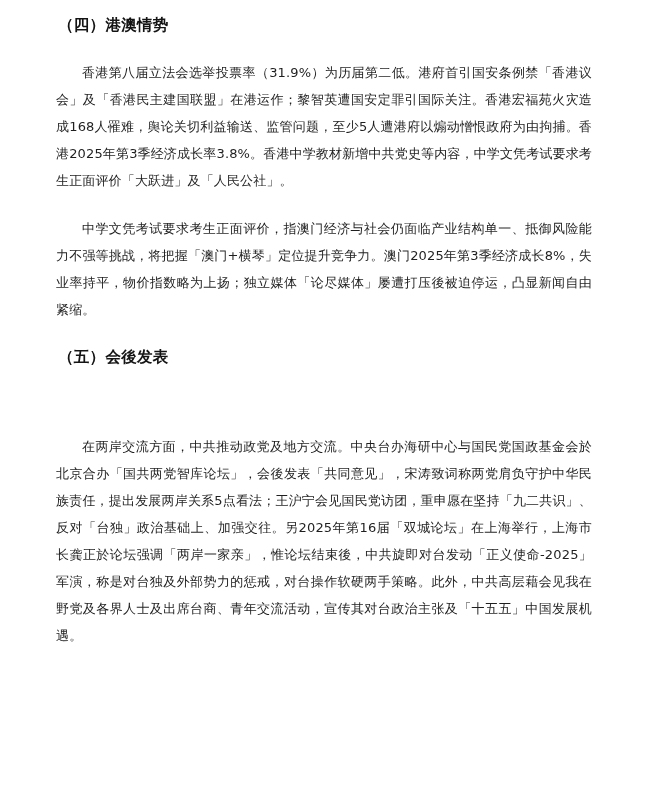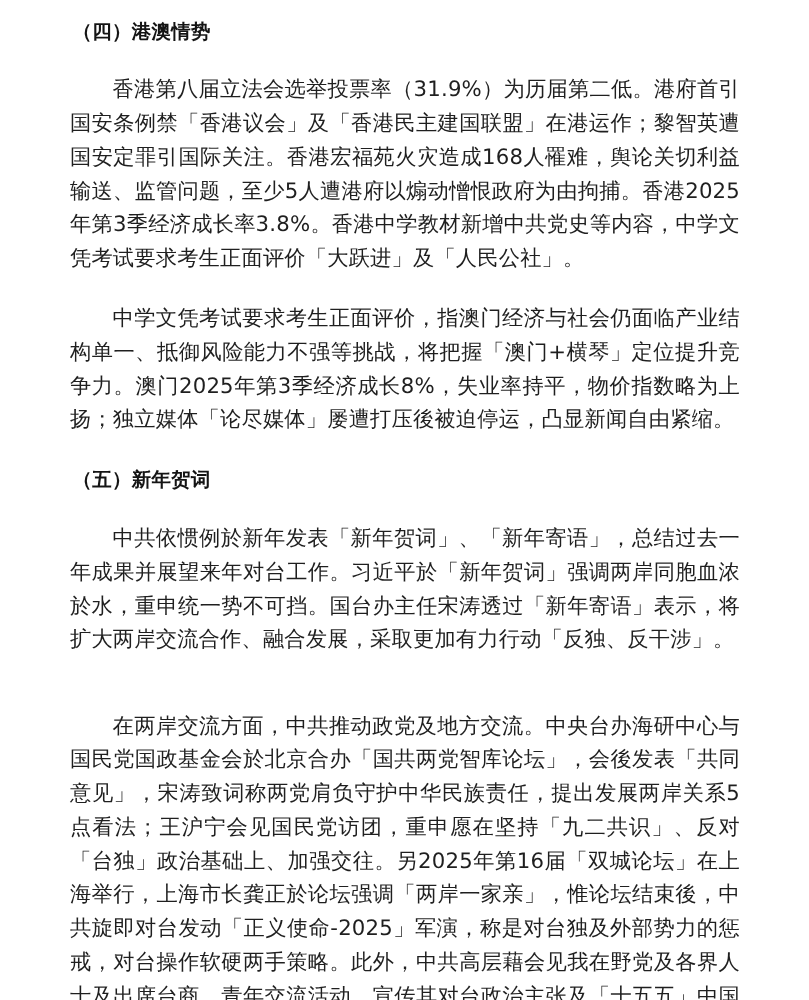--- a/index.html
+++ b/index.html
@@ -50,21 +50,21 @@
     padding: 0;
   }
 
   
   .gap-after-heading { height: 20px; }
   .gap-between-paras { height: 21px; }
   .gap-before-heading { height: 21px; }
 
   
   .para {
-    font-size: 17px;
+    font-size: 13px;
     line-height: 27px;
     color: #1f1f1f;
     margin: 0;
     text-align: justify;
     text-justify: inter-ideograph;
     text-indent: 2em;
     letter-spacing: 0.15px;
     word-break: break-all;
     overflow-wrap: anywhere;
   }
@@ -80,25 +80,24 @@
     </div>
     <div class="gap-after-heading"></div>
 
     <p class="para">香港第八届立法会选举投票率（31.9%）为历届第二低。港府首引国安条例禁「香港议会」及「香港民主建国联盟」在港运作；黎智英遭国安定罪引国际关注。香港宏福苑火灾造成168人罹难，舆论关切利益输送、监管问题，至少5人遭港府以煽动憎恨政府为由拘捕。香港2025年第3季经济成长率3.8%。香港中学教材新增中共党史等内容，中学文凭考试要求考生正面评价「大跃进」及「人民公社」。</p>
     <div class="gap-between-paras"></div>
 
     <p class="para">中学文凭考试要求考生正面评价，指澳门经济与社会仍面临产业结构单一、抵御风险能力不强等挑战，将把握「澳门+横琴」定位提升竞争力。澳门2025年第3季经济成长8%，失业率持平，物价指数略为上扬；独立媒体「论尽媒体」屡遭打压後被迫停运，凸显新闻自由紧缩。</p>
     <div class="gap-before-heading"></div>
 
     <div class="heading-block">
-      <div class="section-heading">（五）新年贺词</div>
+      <div class="section-heading">（五）会後发表</div>
     </div>
     <div class="gap-after-heading"></div>
 
-    <p class="para">中共依惯例於新年发表「新年贺词」、「新年寄语」，总结过去一年成果并展望来年对台工作。习近平於「新年贺词」强调两岸同胞血浓於水，重申统一势不可挡。国台办主任宋涛透过「新年寄语」表示，将扩大两岸交流合作、融合发展，采取更加有力行动「反独、反干涉」。</p>
     <div class="gap-between-paras"></div>
 
     <div class="gap-between-paras"></div>
 
     <p class="para">在两岸交流方面，中共推动政党及地方交流。中央台办海研中心与国民党国政基金会於北京合办「国共两党智库论坛」，会後发表「共同意见」，宋涛致词称两党肩负守护中华民族责任，提出发展两岸关系5点看法；王沪宁会见国民党访团，重申愿在坚持「九二共识」、反对「台独」政治基础上、加强交往。另2025年第16届「双城论坛」在上海举行，上海市长龚正於论坛强调「两岸一家亲」，惟论坛结束後，中共旋即对台发动「正义使命-2025」军演，称是对台独及外部势力的惩戒，对台操作软硬两手策略。此外，中共高层藉会见我在野党及各界人士及出席台商、青年交流活动，宣传其对台政治主张及「十五五」中国发展机遇。</p>
 
   </div>
 </div>
 
 </body></html>

